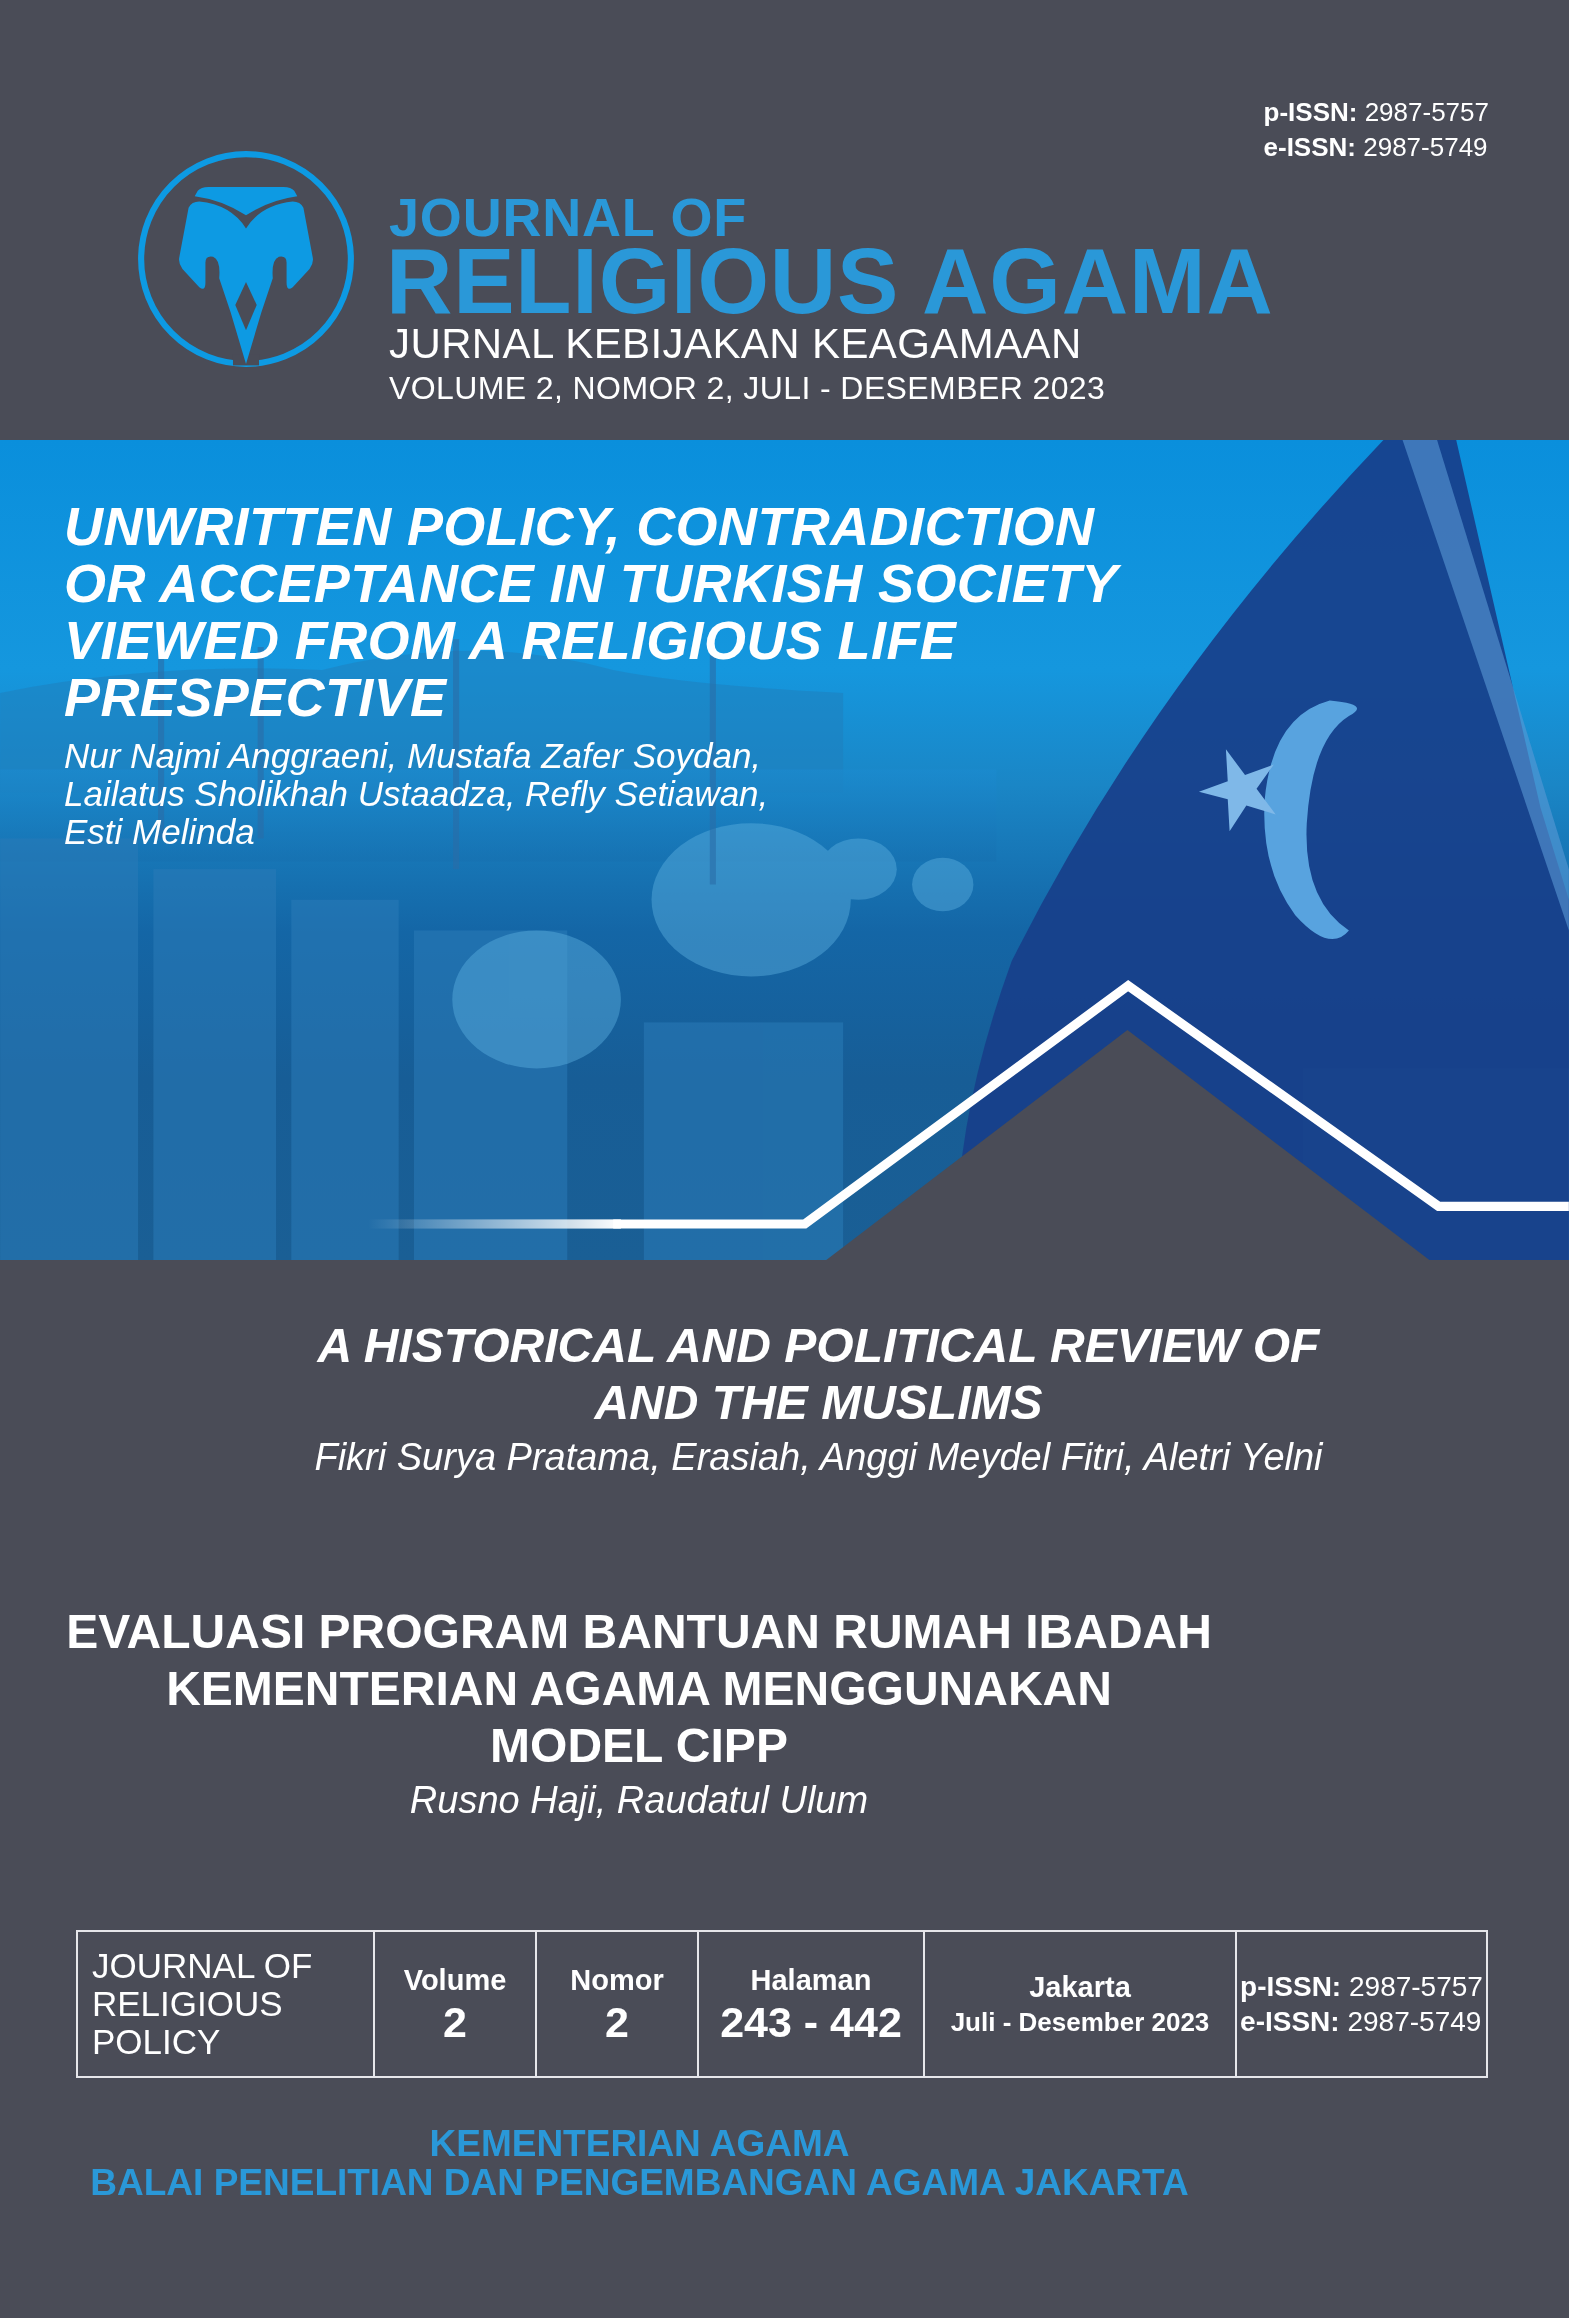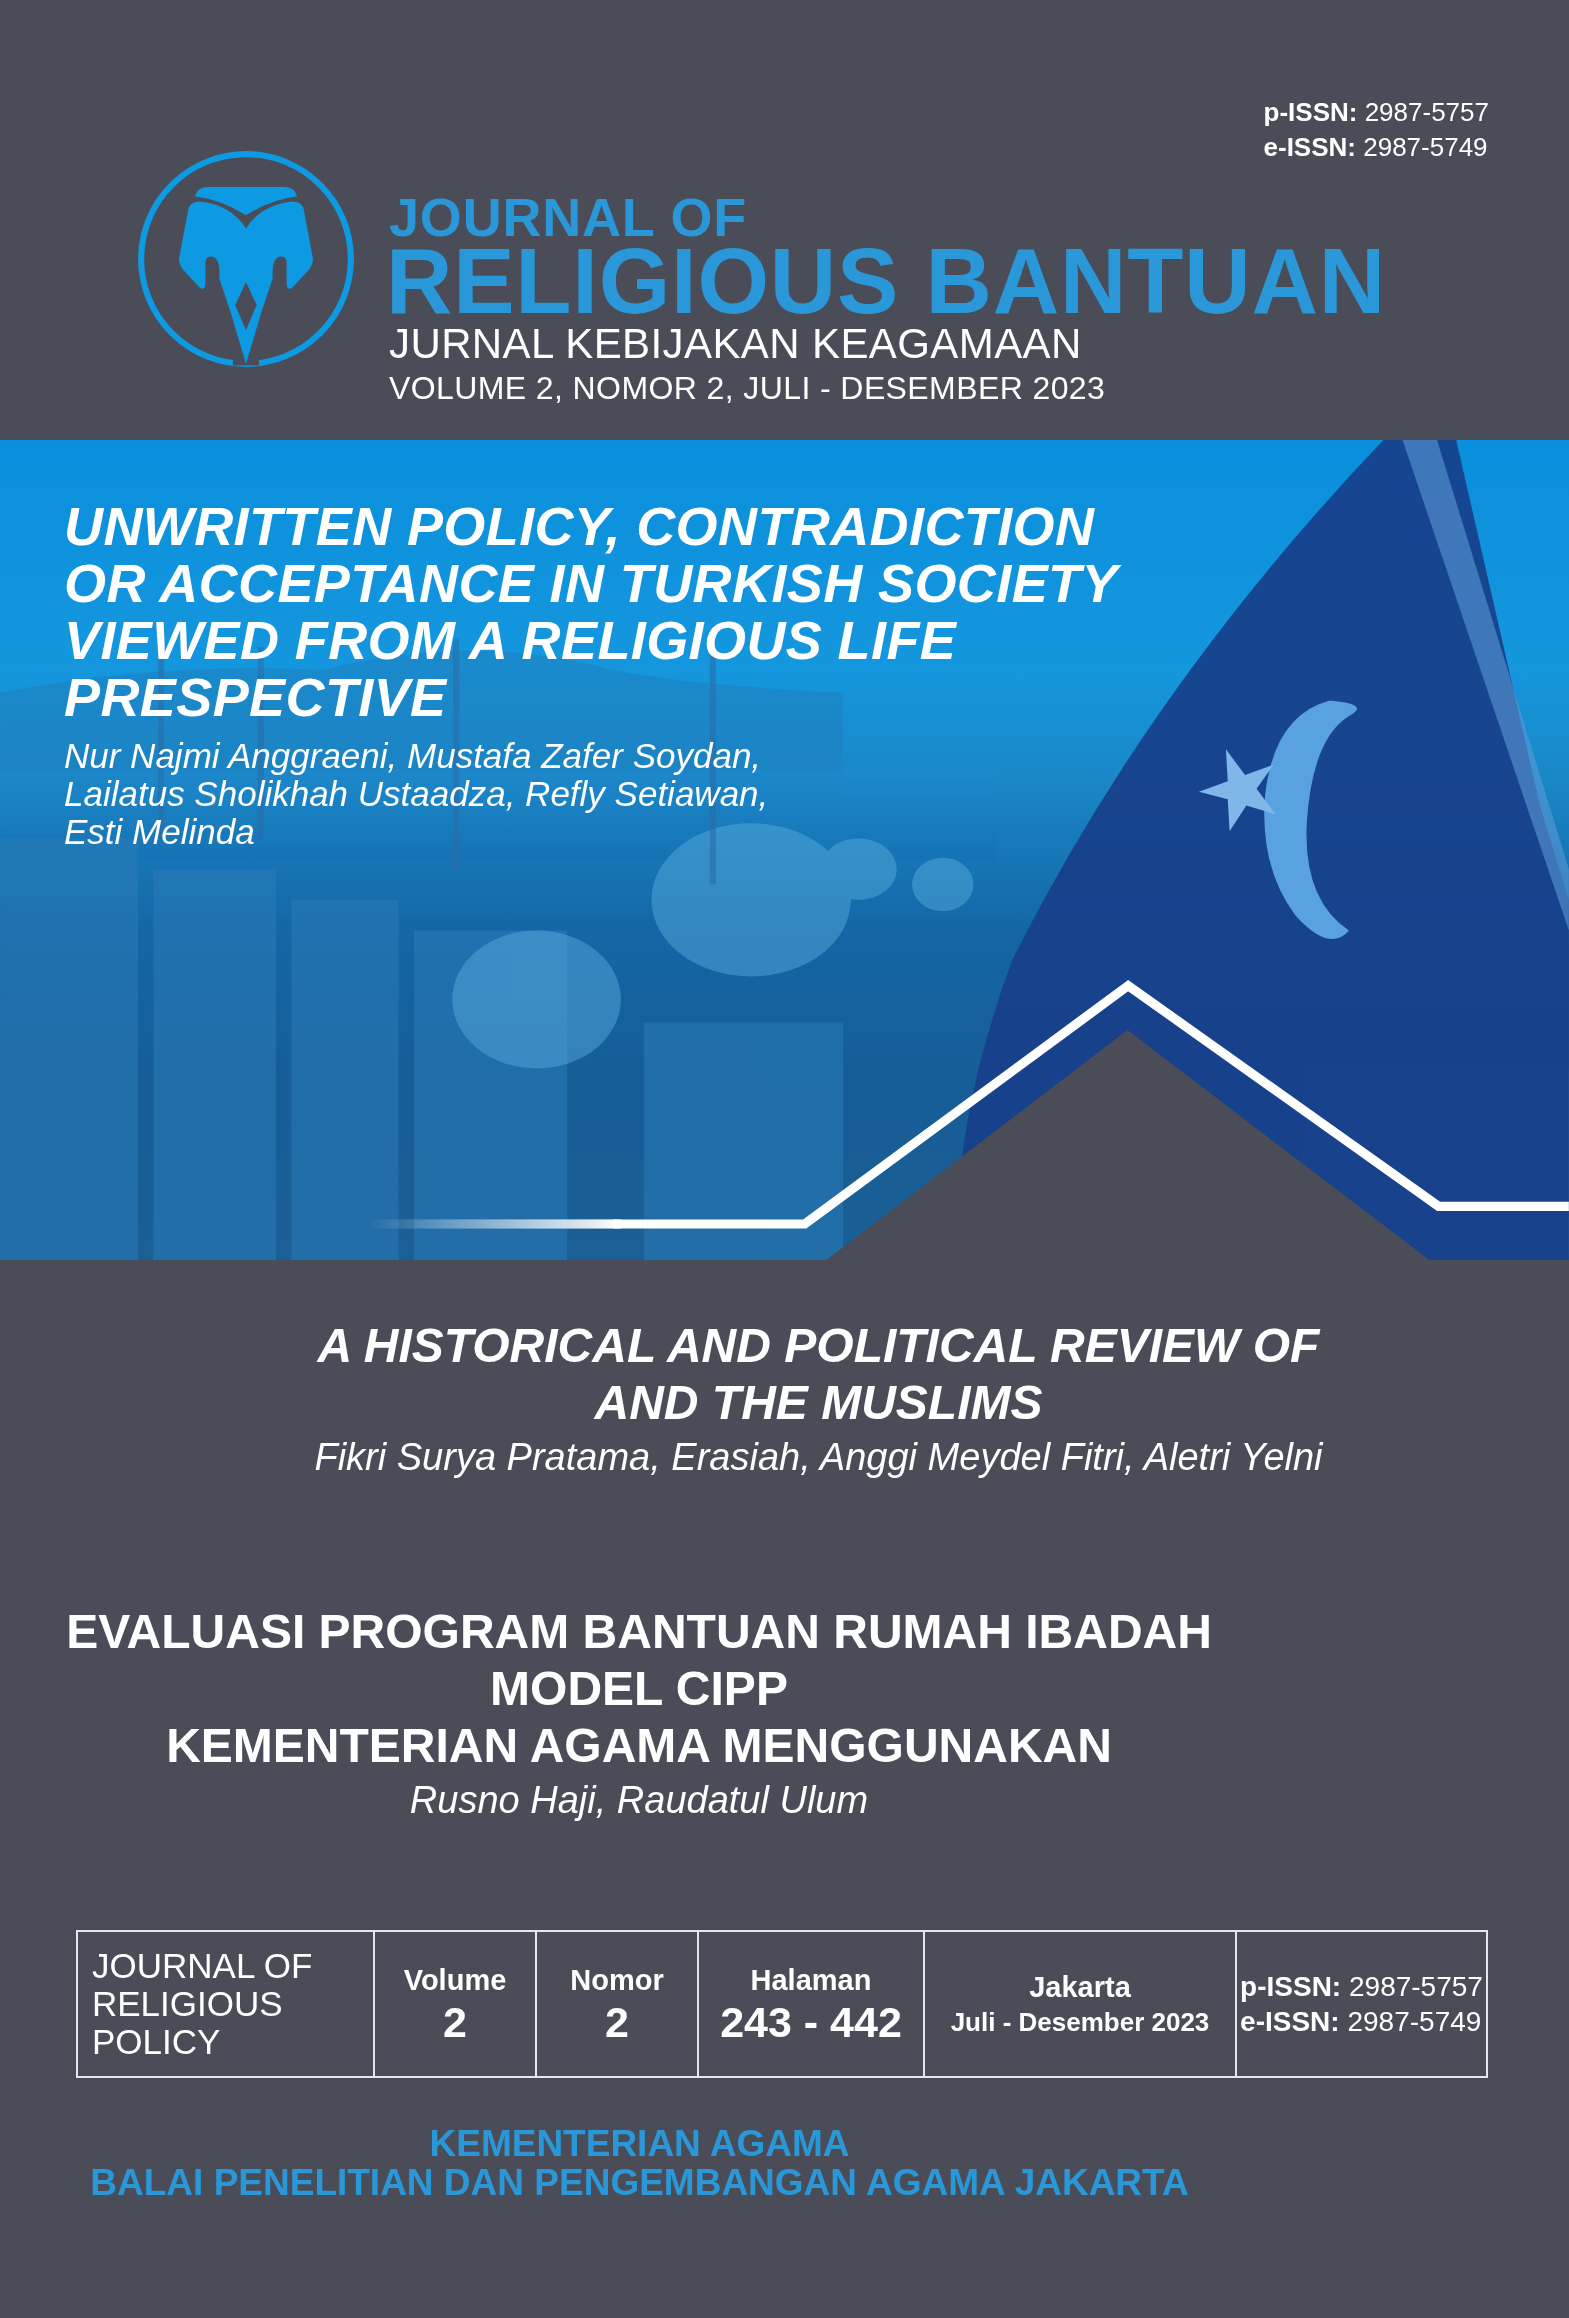--- a/index.html
+++ b/index.html
@@ -78,21 +78,21 @@
     <circle cx="145" cy="145" r="137" fill="none" stroke="#0d9ae3" stroke-width="8"></circle>
     <rect x="128" y="270" width="34" height="14" fill="#4a4c57"></rect>
     <path d="M82 56 Q86 51 96 51 L194 51 Q204 51 208 56 L212 63 Q175 68 145 88 Q115 68 78 63 Z" fill="#0d9ae3"></path>
     <path d="M70 78 Q74 70 84 70 Q125 74 145 105 Q165 74 206 70 Q216 70 220 78 L232 142 Q234 150 228 158 L206 182 Q198 188 198 176 L198 150 Q198 140 188 142 Q178 146 180 170 L165 215 L145 282 L125 215 L110 170 Q112 146 102 142 Q92 140 92 150 L92 176 Q92 188 84 182 L62 158 Q56 150 58 142 Z" fill="#0d9ae3"></path>
     <path d="M145 175 L131 205 L145 238 L159 205 Z" fill="#4a4c57"></path>
   </svg>
 </div>
 
 <div class="abs brand">
   <div class="l1">JOURNAL OF</div>
-  <div class="l2">RELIGIOUS BANTUAN</div>
+  <div class="l2">RELIGIOUS AGAMA</div>
   <div class="l3">JURNAL KEBIJAKAN KEAGAMAAN</div>
   <div class="l4">VOLUME 2, NOMOR 2, JULI - DESEMBER 2023</div>
 </div>
 
 <div class="abs band">
   <svg width="1569" height="820" viewBox="0 0 2047 1070">
     <defs>
       <linearGradient id="fadeLine" x1="0" x2="1" y1="0" y2="0">
         <stop offset="0" stop-color="#ffffff" stop-opacity="0"></stop>
         <stop offset="1" stop-color="#ffffff" stop-opacity="1"></stop>
@@ -161,22 +161,22 @@
   <div class="title">
     <div>A HISTORICAL AND POLITICAL REVIEW OF</div>
     <div>AND THE MUSLIMS</div>
   </div>
   <div class="authors">Fikri Surya Pratama, Erasiah, Anggi Meydel Fitri, Aletri Yelni</div>
 </div>
 
 <div class="abs art3">
   <div class="title">
     <div>EVALUASI PROGRAM BANTUAN RUMAH IBADAH</div>
+    <div>KEMENTERIAN AGAMA MENGGUNAKAN</div>
     <div>MODEL CIPP</div>
-    <div>KEMENTERIAN AGAMA MENGGUNAKAN</div>
   </div>
   <div class="authors">Rusno Haji, Raudatul Ulum</div>
 </div>
 
 <div class="abs info">
   <div class="cell c-name">
     <div>JOURNAL OF</div>
     <div>RELIGIOUS</div>
     <div>POLICY</div>
   </div>

